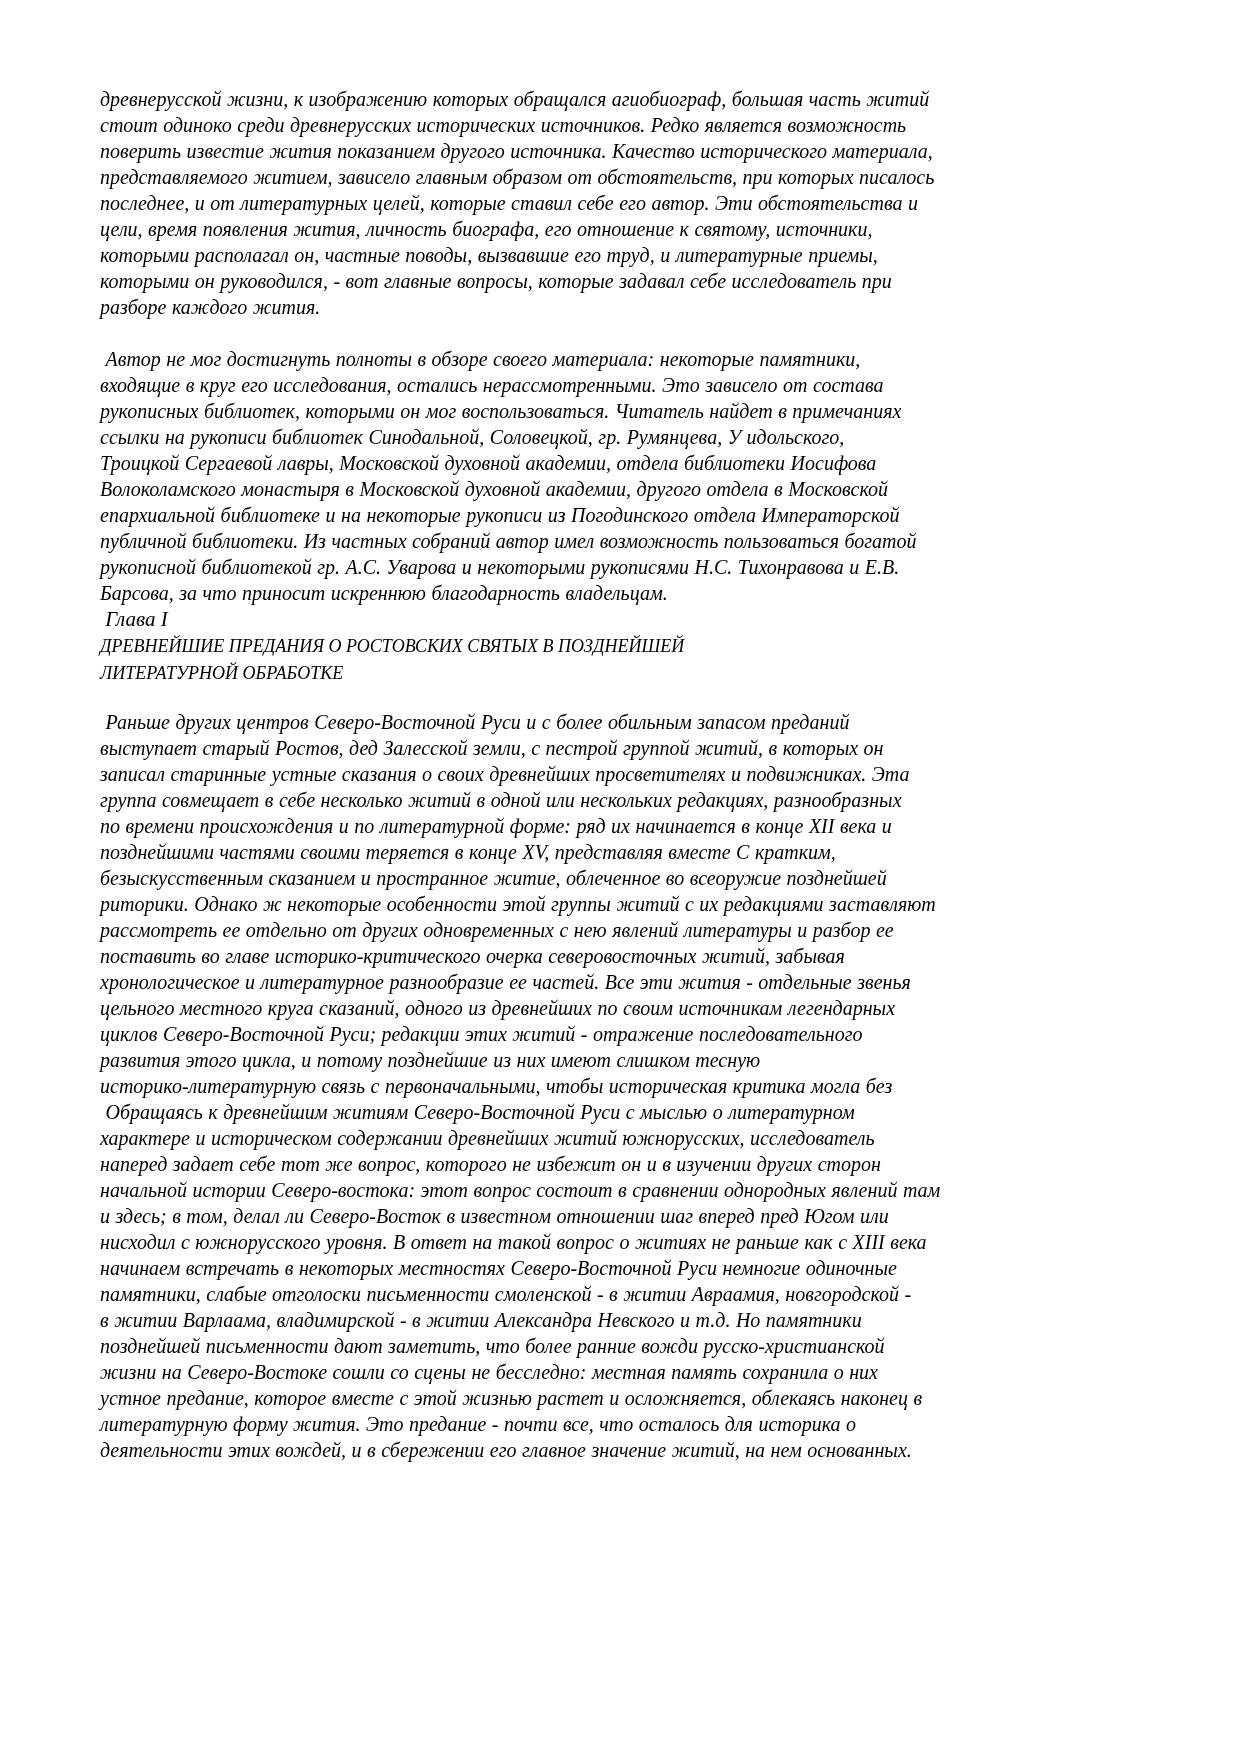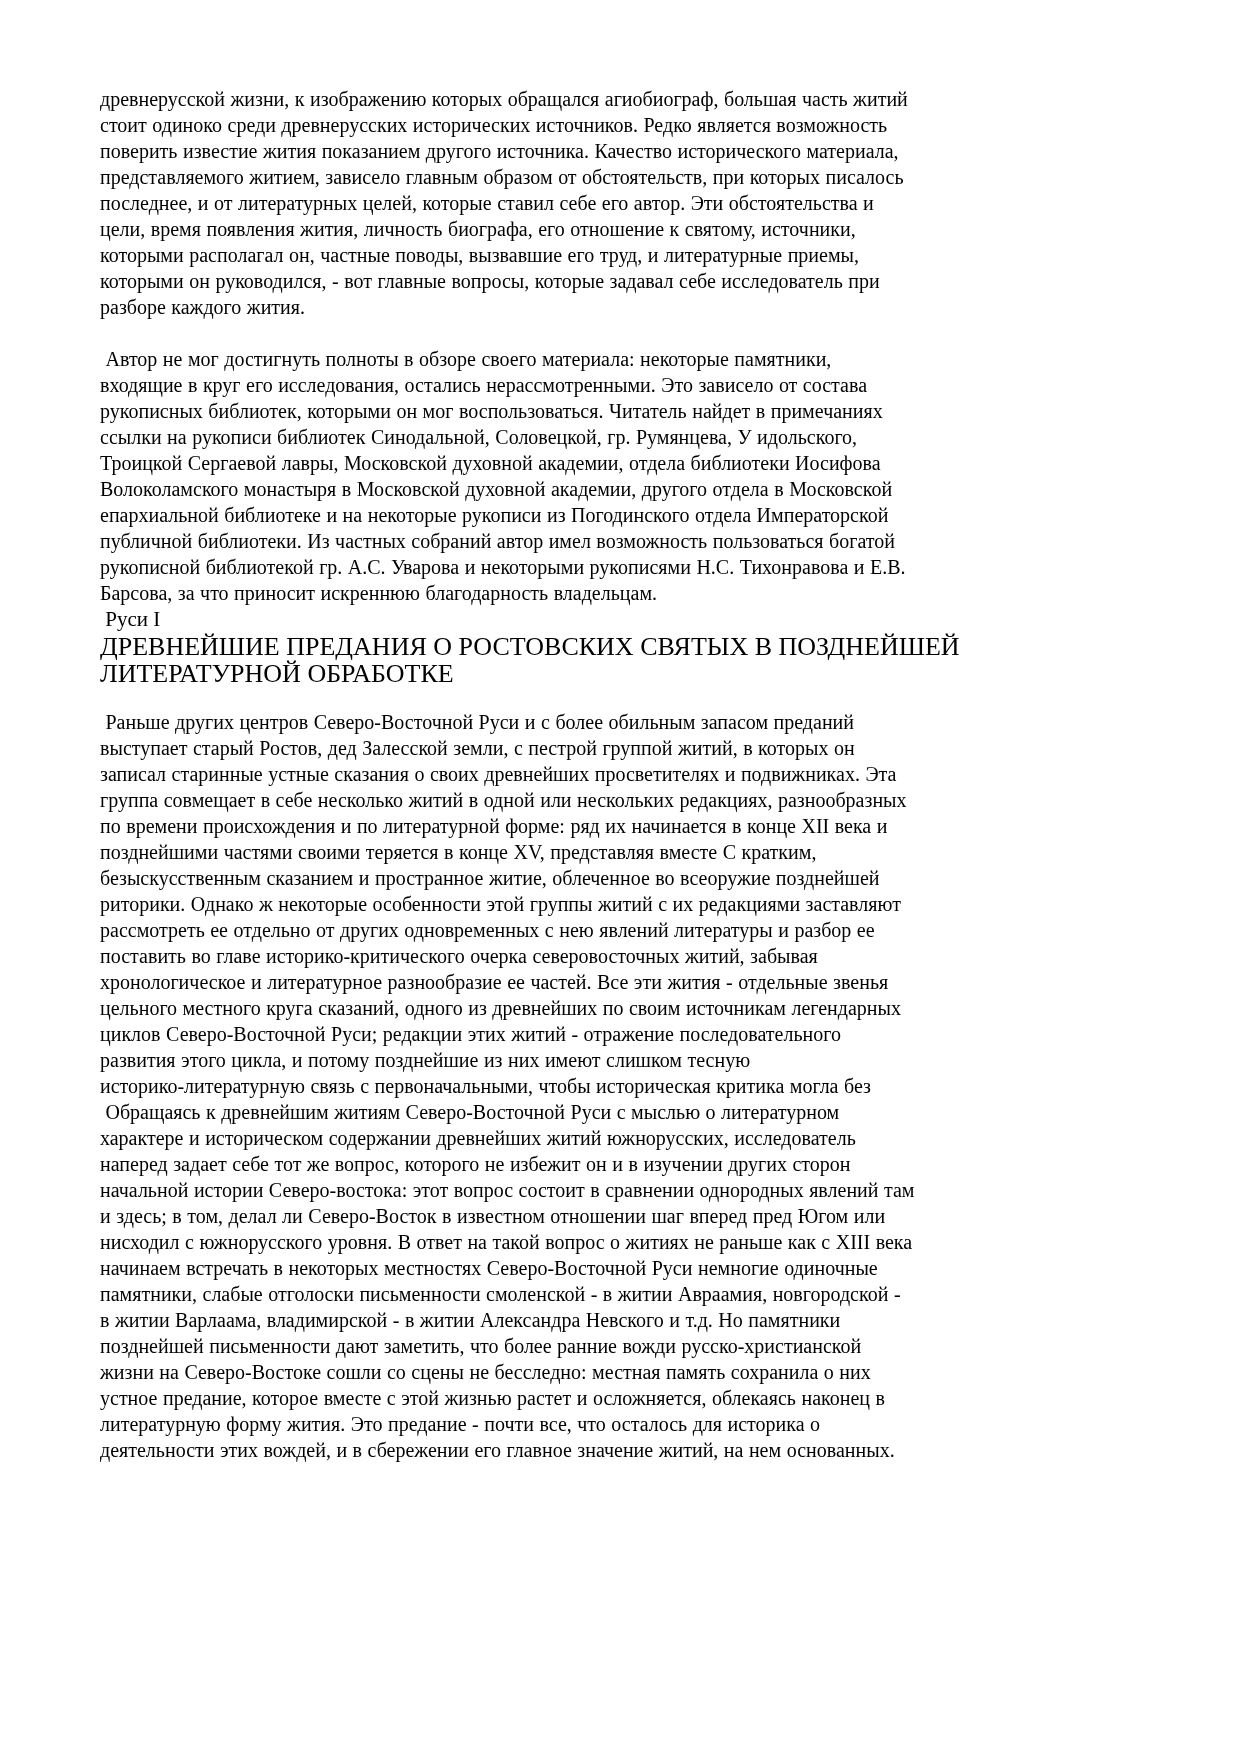--- a/index.html
+++ b/index.html
@@ -13,39 +13,40 @@
     font-family: "Liberation Serif", "DejaVu Serif", serif;
     color: #000000;
   }
   .page {
     box-sizing: border-box;
     width: 1242px;
     height: 1755px;
     padding: 86px 78px 40px 100px;
     overflow: hidden;
     background: #ffffff;
+    font-style: italic;
   }
   .body-text {
     font-size: 20px;
     line-height: 26px;
     white-space: pre-wrap;
     margin: 0;
     word-spacing: 0.5px;
   }
   .gap-after {
     margin-bottom: 26px;
   }
   .chapter-label {
     font-size: 21px;
     line-height: 27px;
     white-space: pre-wrap;
     margin: 0;
   }
   .chapter-heading {
-    font-size: 26px;
+    font-size: 18px;
     line-height: 27px;
     font-weight: normal;
     white-space: pre-wrap;
     margin: 0 0 22px 0;
   }
 </style>
 </head>
 <body>
 
 <div class="page">
@@ -64,21 +65,21 @@
 входящие в круг его исследования, остались нерассмотренными. Это зависело от состава
 рукописных библиотек, которыми он мог воспользоваться. Читатель найдет в примечаниях
 ссылки на рукописи библиотек Синодальной, Соловецкой, гр. Румянцева, У идольского,
 Троицкой Сергаевой лавры, Московской духовной академии, отдела библиотеки Иосифова
 Волоколамского монастыря в Московской духовной академии, другого отдела в Московской
 епархиальной библиотеке и на некоторые рукописи из Погодинского отдела Императорской
 публичной библиотеки. Из частных собраний автор имел возможность пользоваться богатой
 рукописной библиотекой гр. А.С. Уварова и некоторыми рукописями Н.С. Тихонравова и Е.В.
 Барсова, за что приносит искреннюю благодарность владельцам.</p>
 
-  <p class="chapter-label"> Руси I</p>
+  <p class="chapter-label"> Глава I</p>
 
   <h1 class="chapter-heading">ДРЕВНЕЙШИЕ ПРЕДАНИЯ О РОСТОВСКИХ СВЯТЫХ В ПОЗДНЕЙШЕЙ
 ЛИТЕРАТУРНОЙ ОБРАБОТКЕ</h1>
 
   <p class="body-text"> Раньше других центров Северо-Восточной Руси и с более обильным запасом преданий
 выступает старый Ростов, дед Залесской земли, с пестрой группой житий, в которых он
 записал старинные устные сказания о своих древнейших просветителях и подвижниках. Эта
 группа совмещает в себе несколько житий в одной или нескольких редакциях, разнообразных
 по времени происхождения и по литературной форме: ряд их начинается в конце XII века и
 позднейшими частями своими теряется в конце XV, представляя вместе С кратким,

